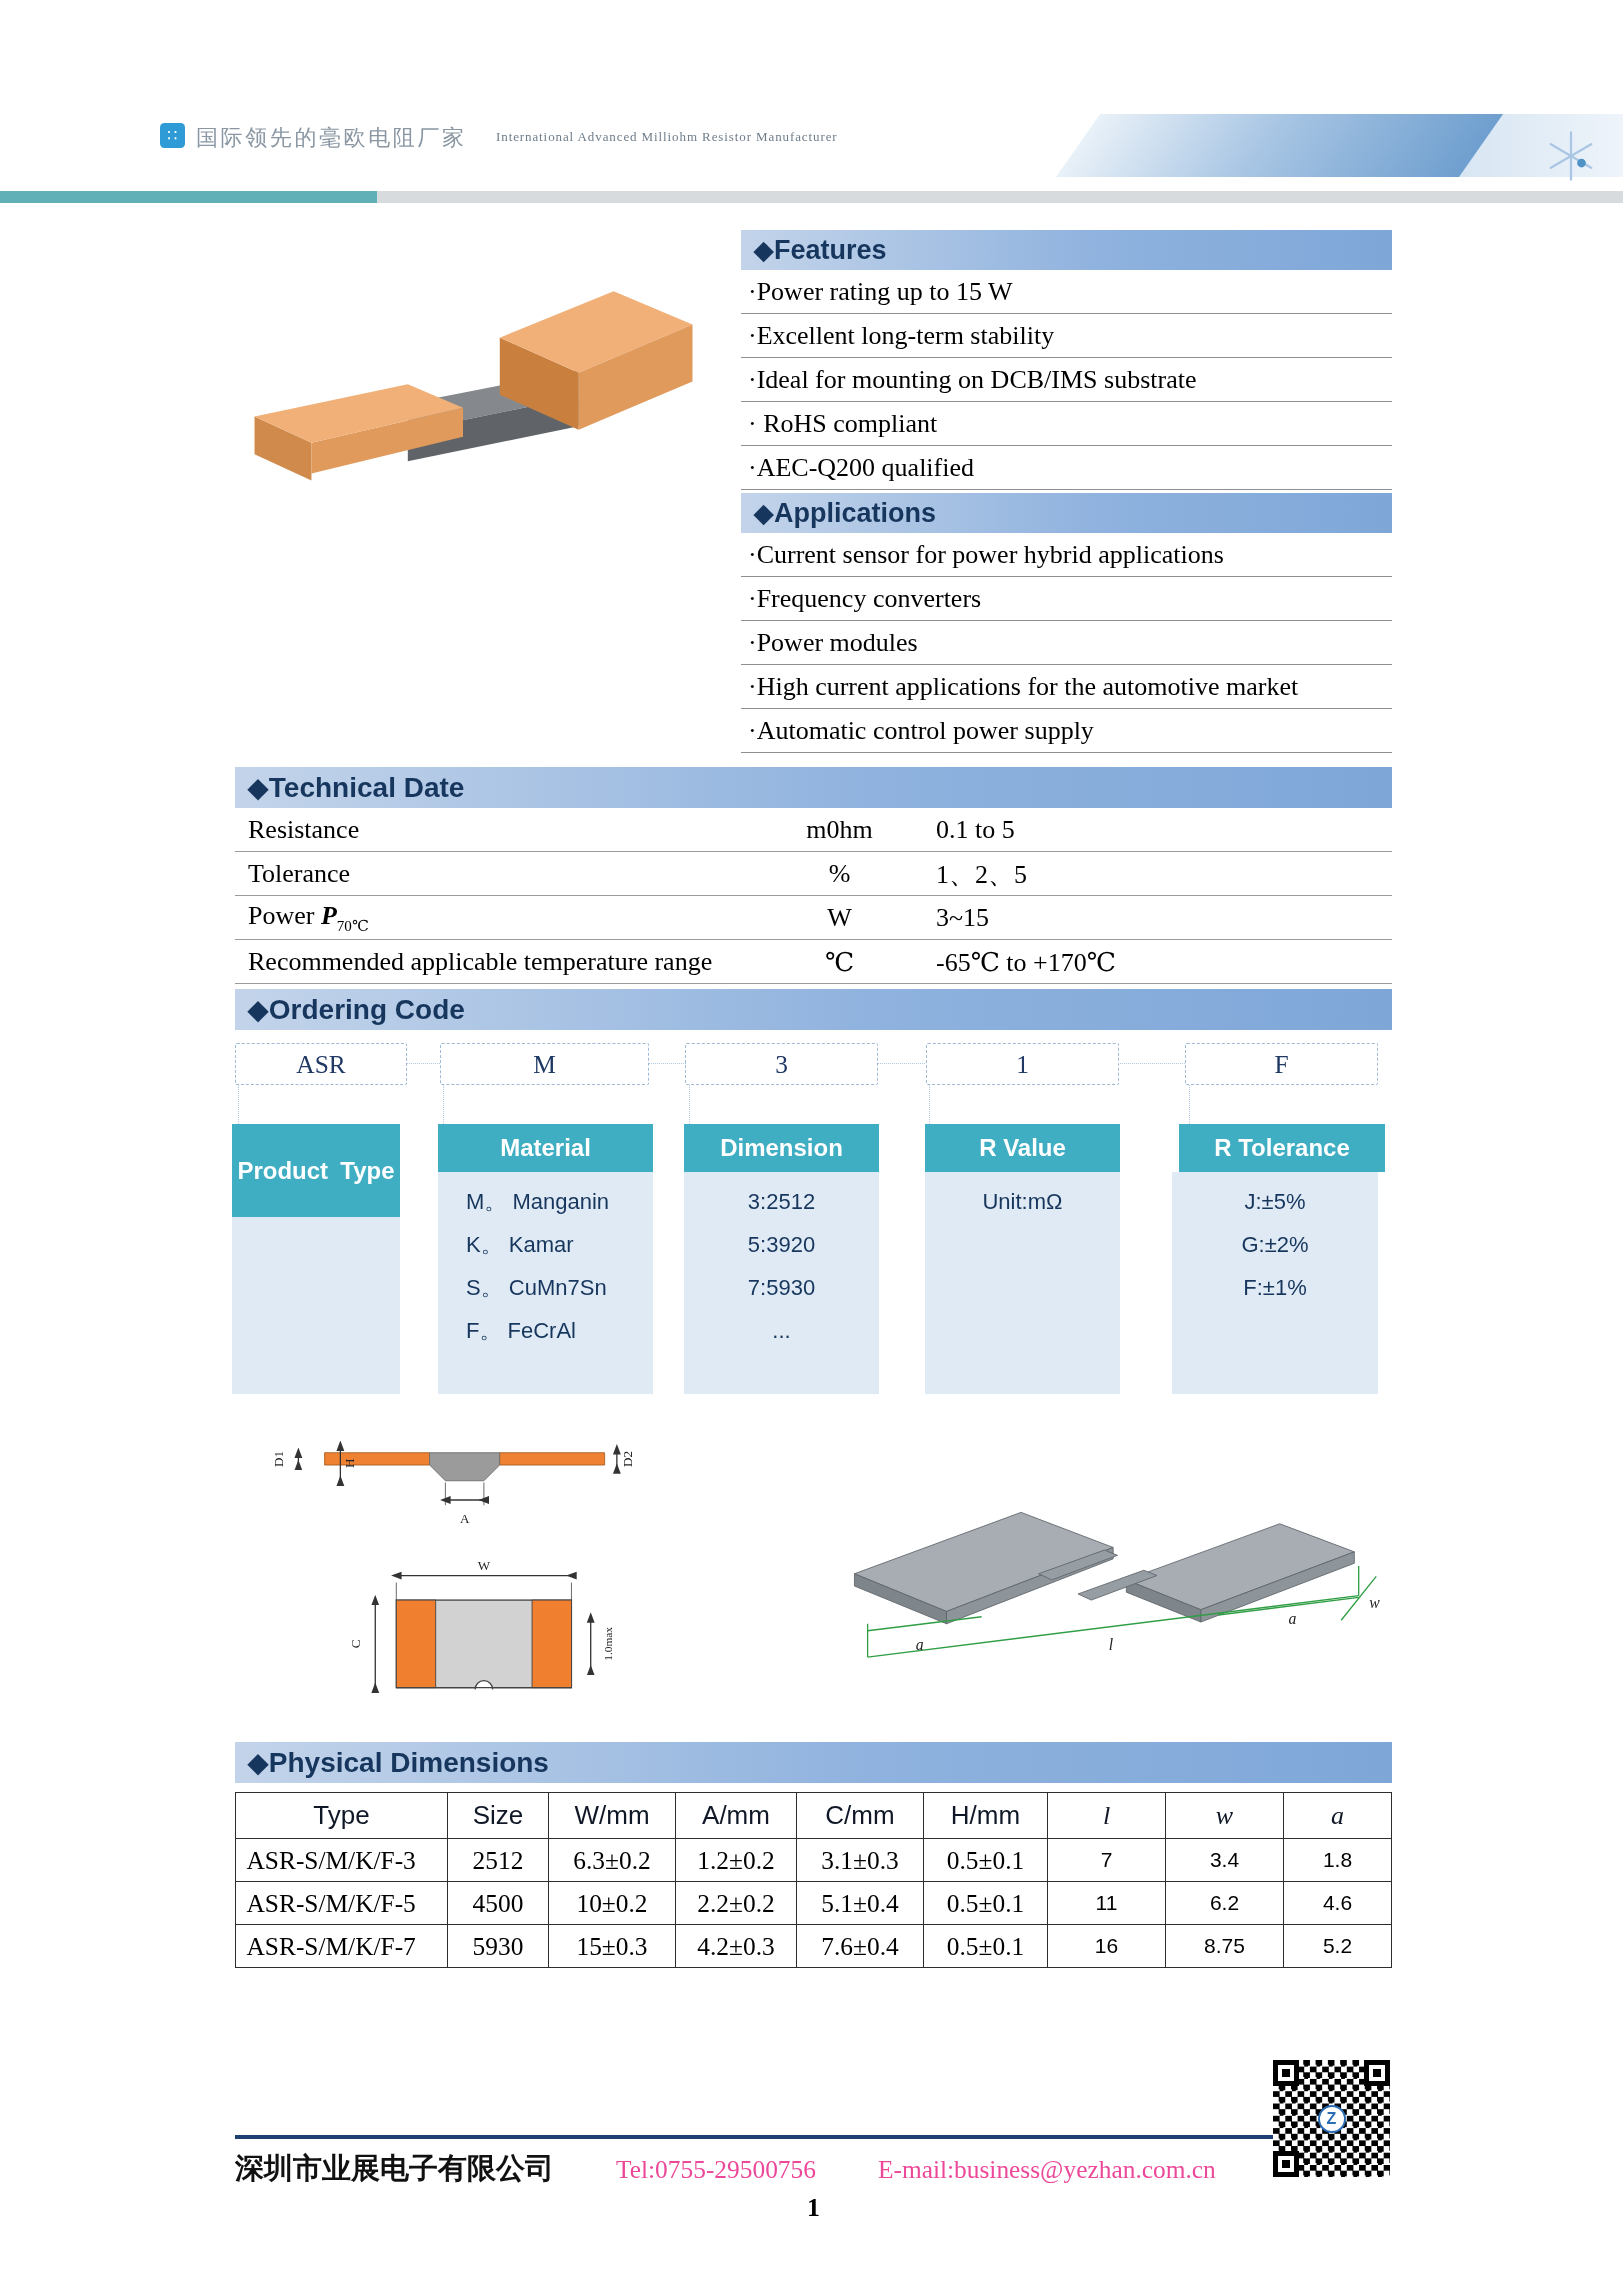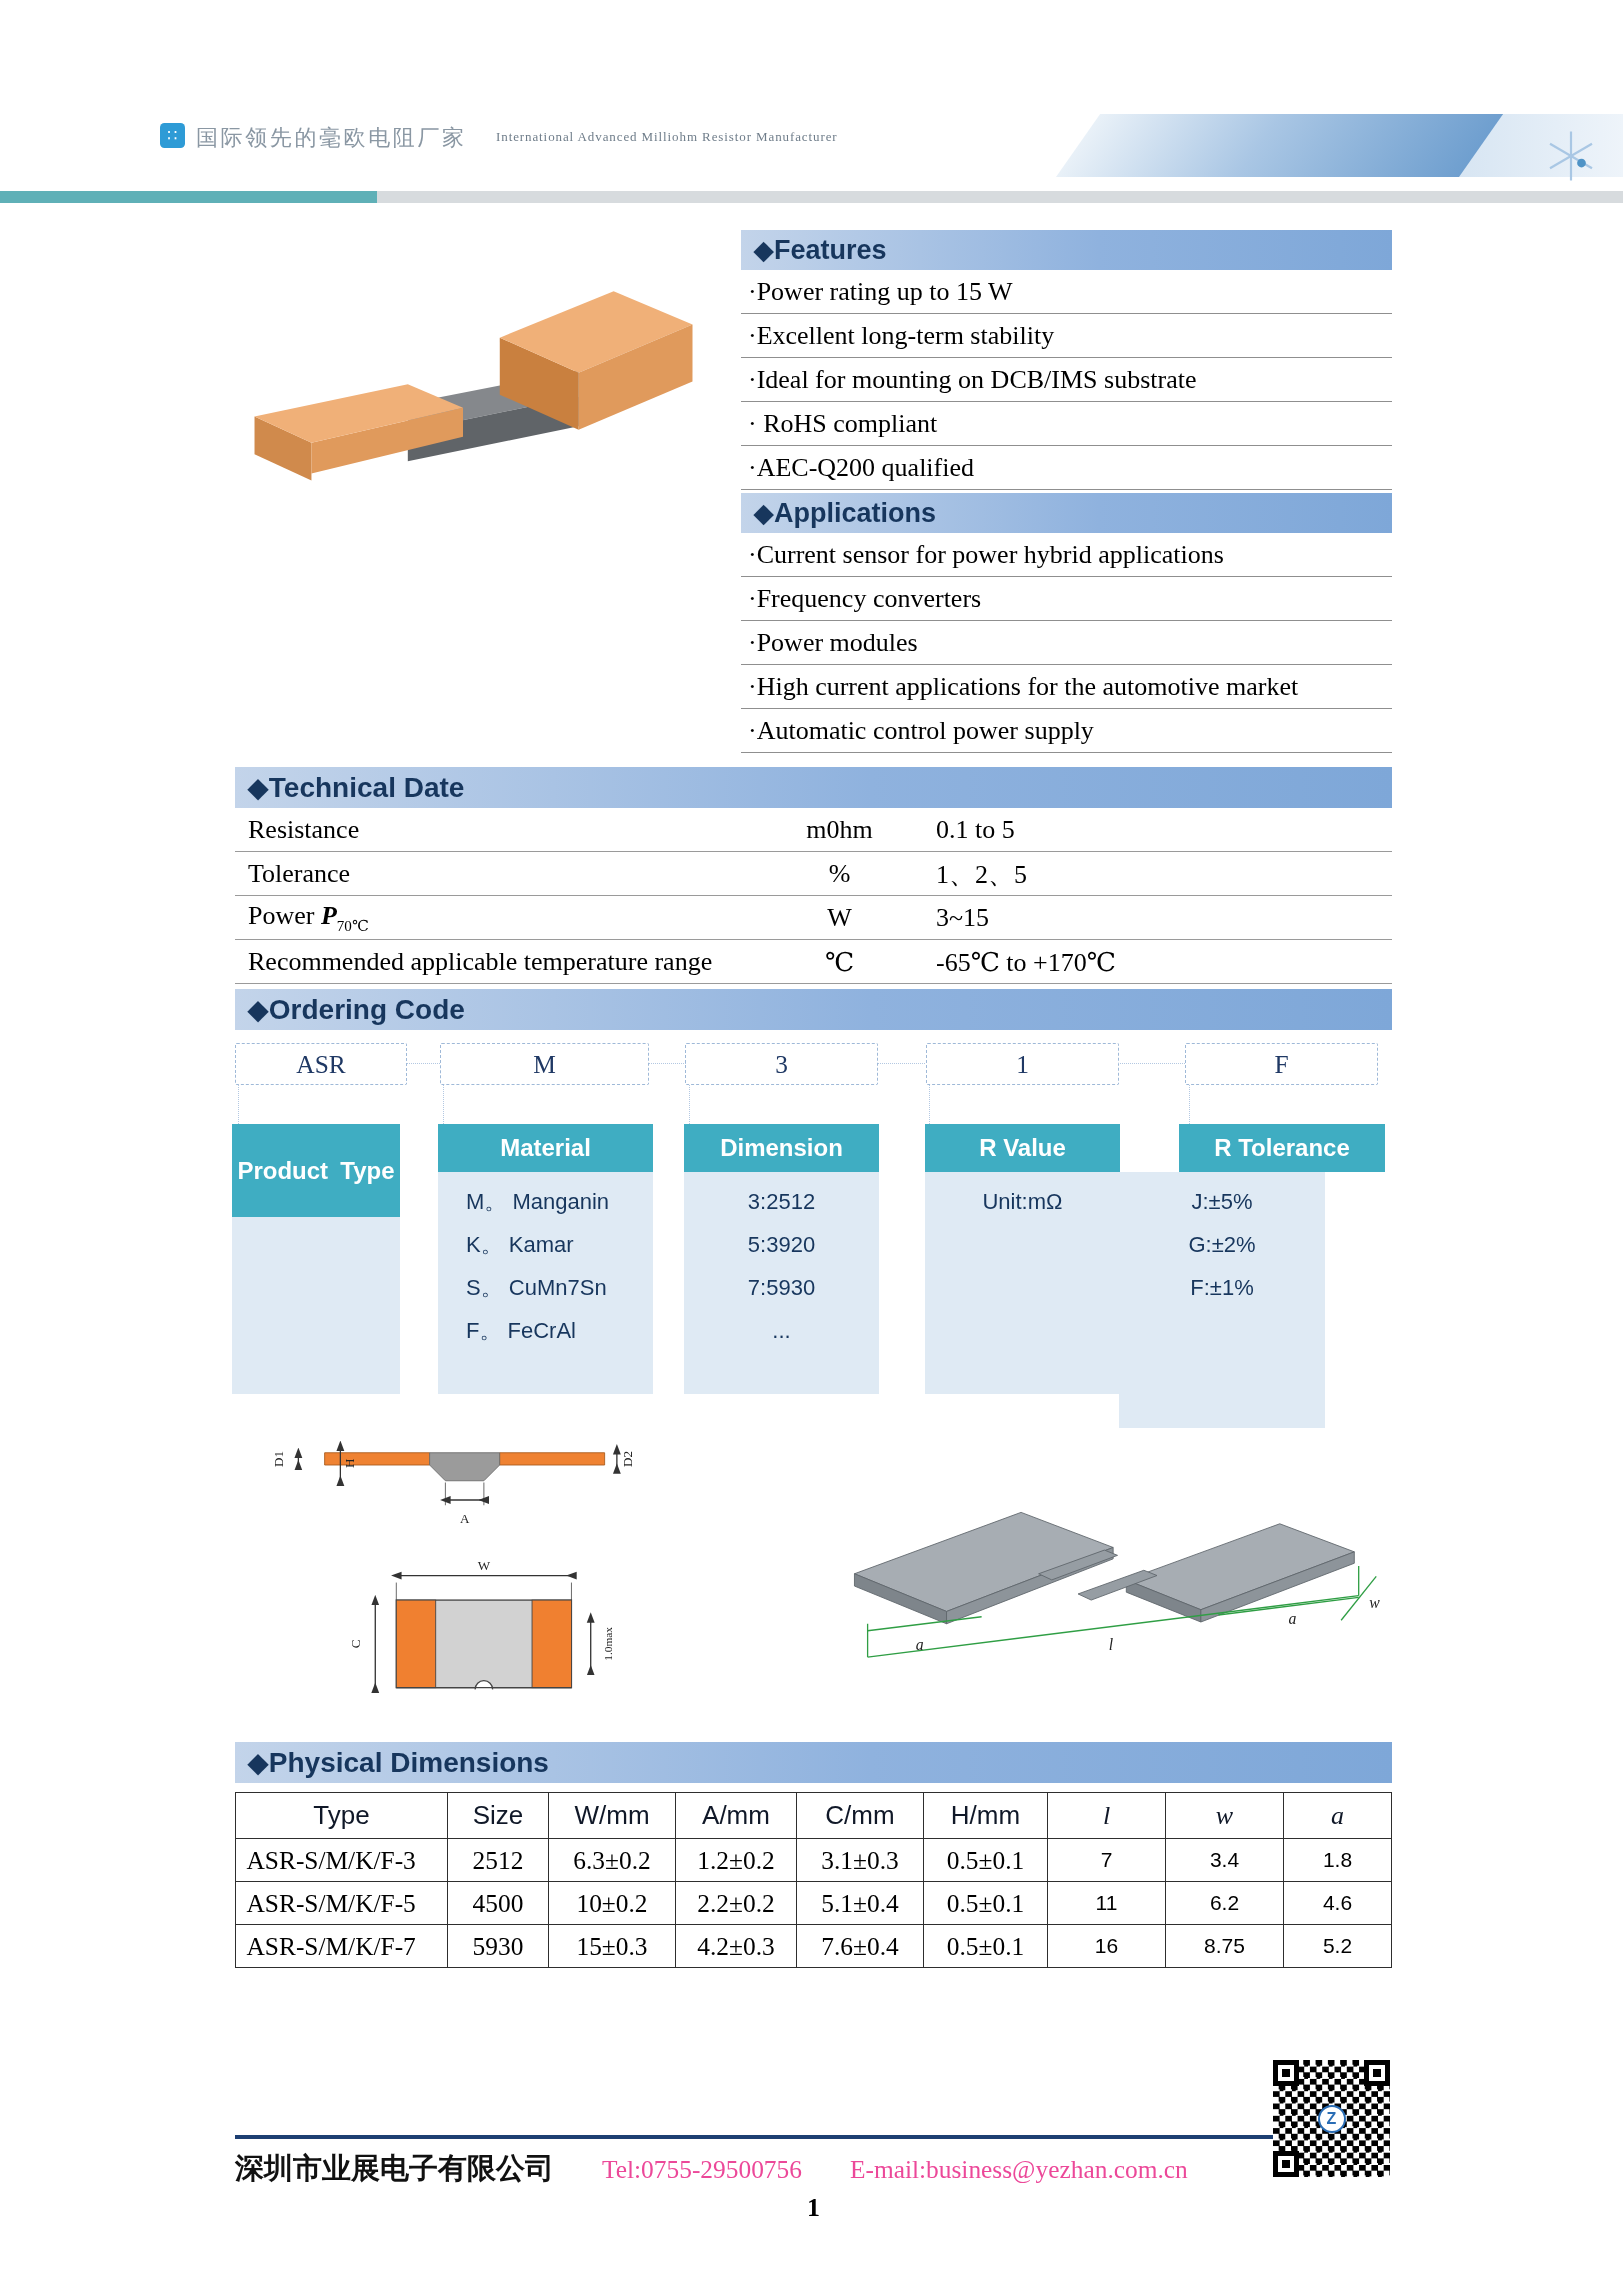--- a/index.html
+++ b/index.html
@@ -66,21 +66,21 @@
   .phys-table th,.phys-table td{border:1.8px solid #2e2e2e;text-align:center;overflow:hidden;padding:0;}
   .phys-table th{height:46px;font-family:"Liberation Sans","DejaVu Sans",sans-serif;font-weight:400;
                  font-size:26px;color:#101828;}
   .phys-table th.ital{font-family:"Liberation Serif",serif;font-style:italic;}
   .phys-table td{height:43px;font-size:25.4px;}
   .phys-table td.type{text-align:left;padding-left:10.5px;}
   .phys-table td.num{font-family:"Liberation Sans","DejaVu Sans",sans-serif;font-size:21px;}
 
   
   .foot-rule{position:absolute;left:235px;top:2135px;width:1064px;height:3.5px;background:#1d3f72;}
-  .foot-line{position:absolute;left:235px;top:2149px;width:1069px;display:flex;align-items:baseline;gap:48px;}
+  .foot-line{position:absolute;left:235px;top:2149px;width:1069px;display:flex;align-items:baseline;gap:62px;}
   .foot-company{font-weight:bold;font-size:29px;color:#111;}
   .foot-tel,.foot-email{font-size:25.4px;color:#ec4899;}
   .page-num{position:absolute;left:235px;top:2193px;width:1157px;text-align:center;
             font-weight:bold;font-size:26px;}
   .qr{position:absolute;left:1273px;top:2060px;width:117px;height:117px;background:
       repeating-conic-gradient(#000 0% 25%, #fff 25% 50%);background-size:12.3px 12.3px;}
   .qr-finder{position:absolute;width:26px;height:26px;border:5.3px solid #000;background:#fff;}
   .qr-finder::after{content:"";position:absolute;left:3.5px;top:3.5px;width:8.8px;height:8.8px;background:#000;}
   .qr-tl{left:0;top:0;} .qr-tr{right:0;top:0;} .qr-bl{left:0;bottom:0;}
   .qr-badge{position:absolute;left:50%;top:50%;transform:translate(-50%,-50%);width:28px;height:28px;
@@ -217,21 +217,21 @@
   <div class="col-head" style="left:925px;top:1124px;width:195px;height:48px;">
     <span>R Value</span>
   </div>
   <div class="col-body" style="left:925px;top:1172px;width:195px;height:222px;">
     <div class="col-item">Unit:mΩ</div>
   </div>
 
   <div class="col-head" style="left:1179px;top:1124px;width:206px;height:48px;">
     <span>R Tolerance</span>
   </div>
-  <div class="col-body" style="left:1119px;top:1172px;width:206px;height:256px;">
+  <div class="col-body" style="left:1172px;top:1172px;width:206px;height:222px;">
     <div class="col-item">J:±5%</div>
     <div class="col-item">G:±2%</div>
     <div class="col-item">F:±1%</div>
   </div>
 
   <svg class="dg" style="left:263px;top:1402px;" width="377" height="140" viewBox="0 0 430 160">
     <defs>
       <marker id="ar1" markerWidth="8" markerHeight="8" refX="4" refY="4" orient="auto">
         <path d="M0,4 L8,1 L8,7 Z" fill="#333"></path>
       </marker>

